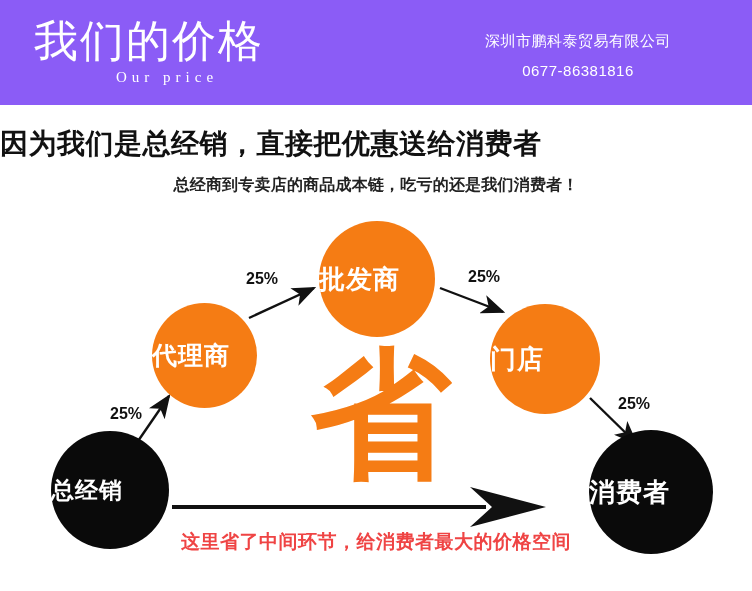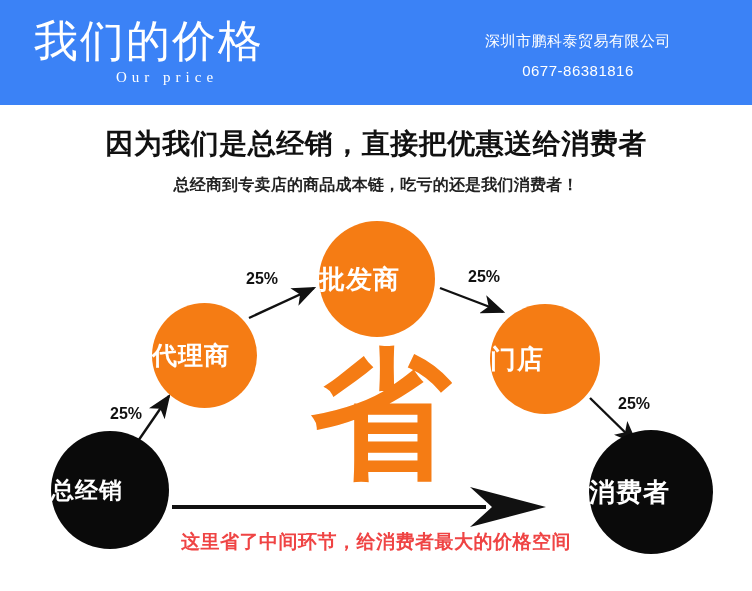--- a/index.html
+++ b/index.html
@@ -21,21 +21,21 @@
     background: #ffffff;
     overflow: hidden;
   }
 
   
   .header {
     position: absolute;
     left: 0; top: 0;
     width: 752px;
     height: 105px;
-    background: #3b82f6;
+    background: #8b5cf6;
   }
   .header-title {
     position: absolute;
     left: 34px;
     top: 16px;
     font-size: 44px;
     line-height: 50px;
     color: #ffffff;
     letter-spacing: 2px;
     font-weight: 400;
@@ -76,21 +76,21 @@
     letter-spacing: 0.5px;
     white-space: nowrap;
   }
 
   
   .main-heading {
     position: absolute;
     left: 0;
     top: 126px;
     width: 752px;
-    text-align: center;
+    text-align: left;
     font-size: 28px;
     line-height: 36px;
     font-weight: bold;
     color: #111111;
     letter-spacing: 0.5px;
     white-space: nowrap;
   }
   .sub-heading {
     position: absolute;
     left: 0;

